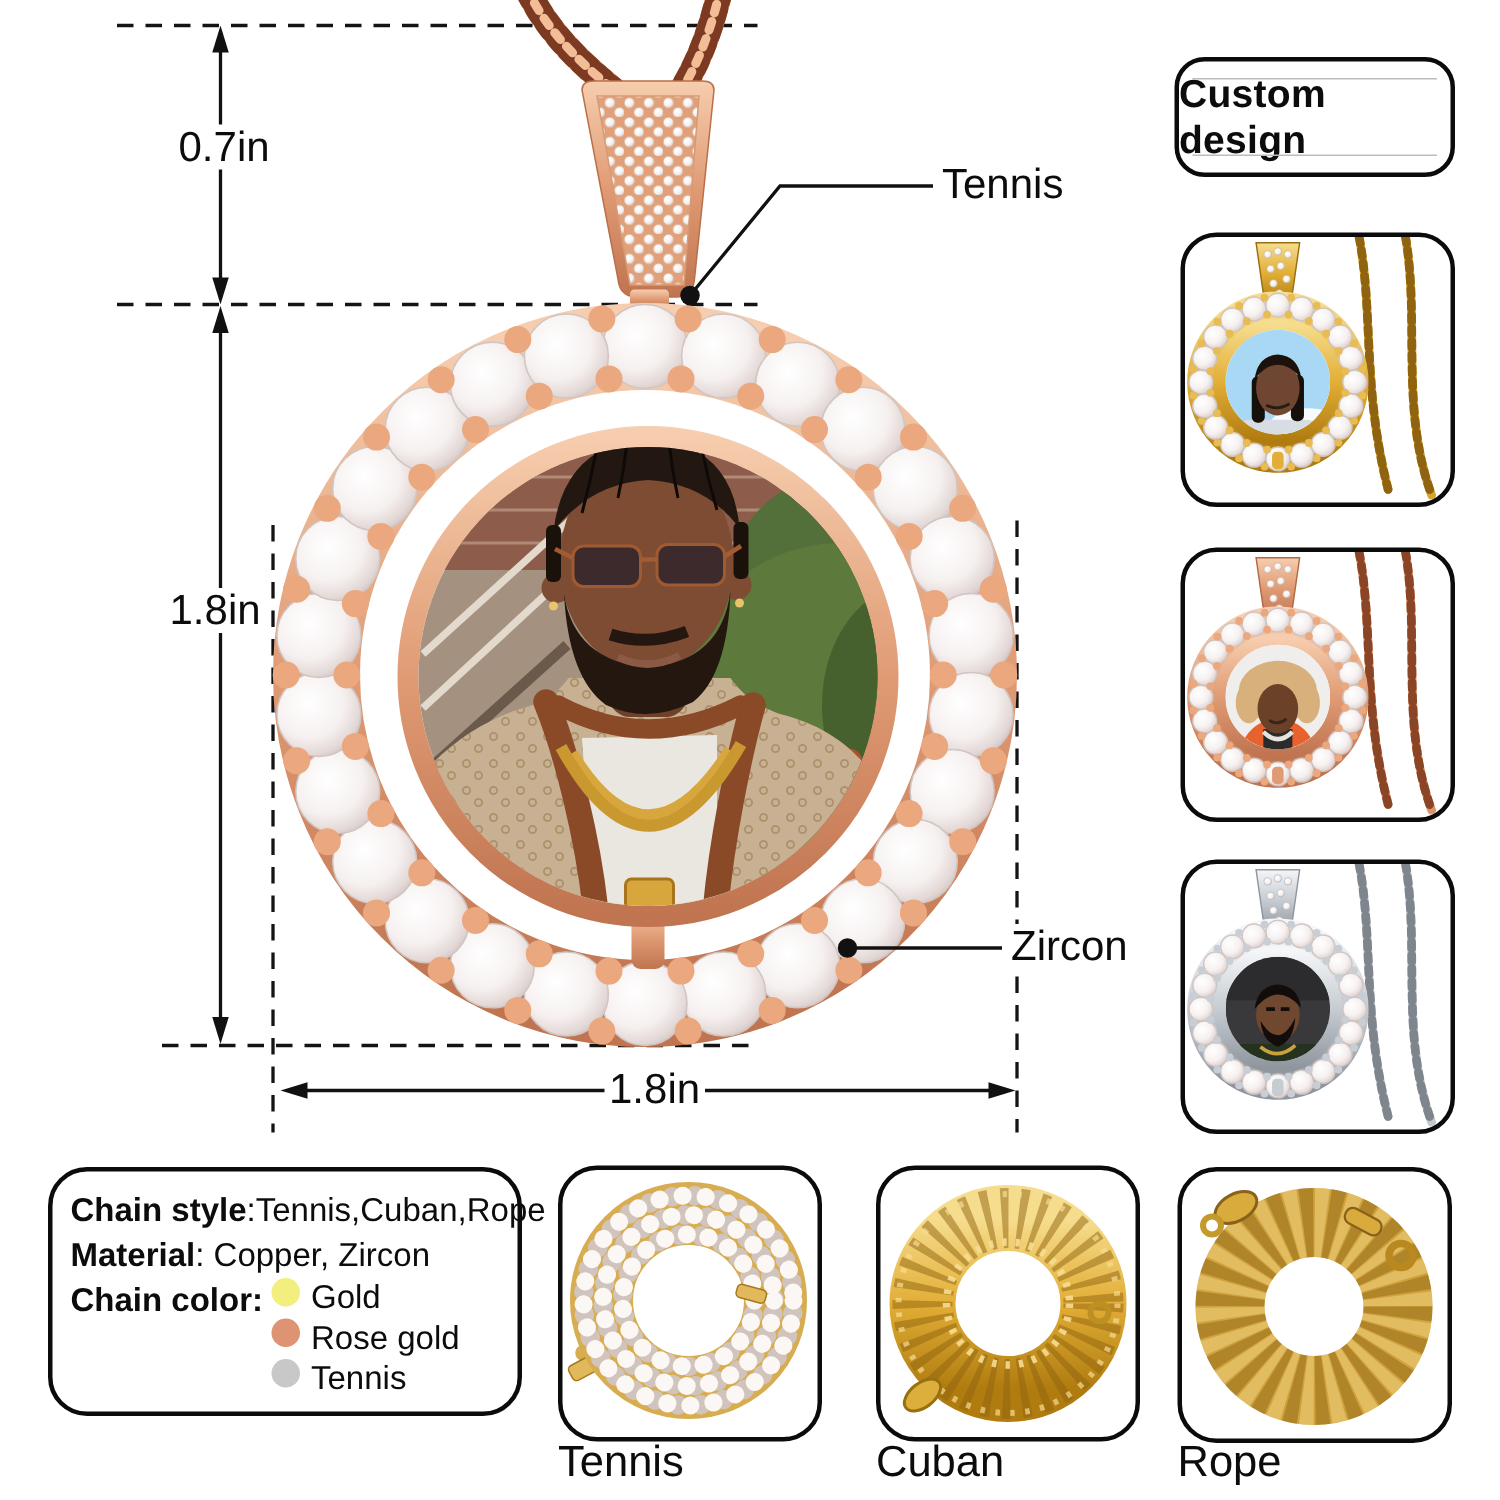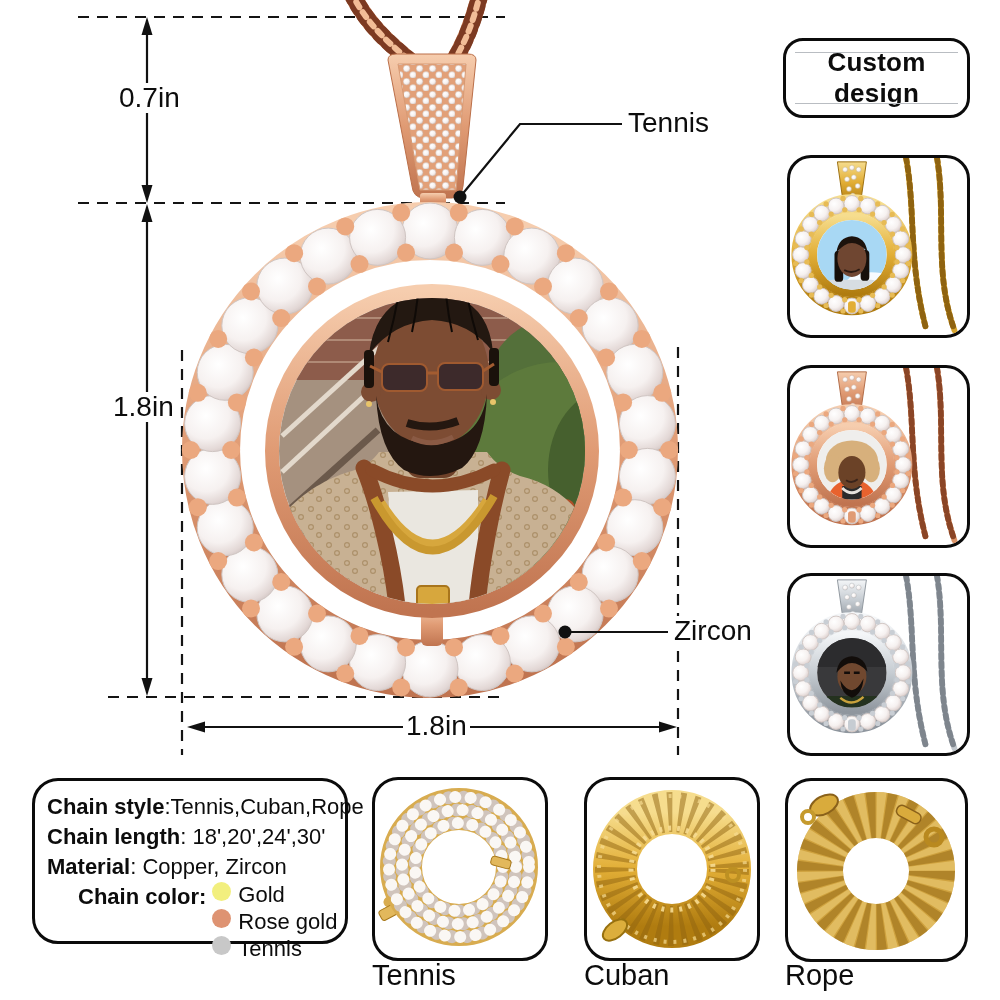--- a/index.html
+++ b/index.html
@@ -8,29 +8,29 @@
   .abs{position:absolute;}
   svg{display:block;}
   
   .measure{position:absolute;background:#fff;padding:0 3px;font-size:28px;line-height:30px;color:#0c0c0c;}
   .callout{position:absolute;background:#fff;padding:0 2px;font-size:28px;line-height:30px;color:#0c0c0c;}
   
   .badge{position:absolute;left:783px;top:38px;width:187px;height:80px;border:3.5px solid #0b0b0b;
          border-radius:20px;box-sizing:border-box;display:flex;align-items:center;justify-content:center;}
   .badge:before,.badge:after{content:"";position:absolute;left:9px;right:9px;height:1px;background:#b9bdc2;}
   .badge:before{top:11px;} .badge:after{bottom:11px;}
-  .badge span{font-size:26px;font-weight:700;letter-spacing:.2px;text-align:center;}
+  .badge span{font-size:26px;font-weight:700;letter-spacing:.2px;}
   .thumb{position:absolute;left:787px;width:183px;height:183px;border:3px solid #0b0b0b;
          border-radius:24px;box-sizing:border-box;overflow:hidden;background:#fff;}
   
   .specs{position:absolute;left:32px;top:778px;width:316px;height:166px;border:3.5px solid #0b0b0b;
          border-radius:26px;box-sizing:border-box;padding:11px 8px 16px 12px;}
   .spec-line{font-size:22px;line-height:30px;white-space:nowrap;}
   .spec-line .b{font-weight:700;}
-  .color-row{display:flex;align-items:flex-start;margin-left:31px;}
+  .color-row{display:flex;align-items:flex-start;}
   .color-list{margin-left:6px;}
   .color-item{display:flex;align-items:flex-start;font-size:22px;line-height:26px;margin-bottom:1px;}
   .dot{display:inline-block;width:19px;height:19px;border-radius:50%;margin-right:7px;flex:0 0 auto;}
   
   .chainbox{position:absolute;top:777px;height:184px;border:3px solid #0b0b0b;border-radius:26px;
             box-sizing:border-box;overflow:hidden;background:#fff;}
   .chainlabel{position:absolute;top:959px;text-align:left;font-size:29px;color:#0c0c0c;}
 </style>
 </head>
 <body>
@@ -584,23 +584,20 @@
           <circle cx="64" cy="100" r="36"></circle>
         </clipPath>
     </svg>
   </div>
 
   <div class="specs">
     <div class="spec-line">
       <span class="b">Chain style</span><span>:Tennis,Cuban,Rope</span>
     </div>
     <div class="spec-line">
-      <span class="b">Chain length</span><span>: 18',20',24',30'</span>
-    </div>
-    <div class="spec-line">
       <span class="b">Material</span><span>: Copper, Zircon</span>
     </div>
     <div class="spec-line color-row">
       <span class="b">Chain color:</span>
       <div class="color-list">
         <div class="color-item">
           <span class="dot" style="background-color: rgb(242, 239, 126);"></span>
           <span>Gold</span>
         </div>
         <div class="color-item">

